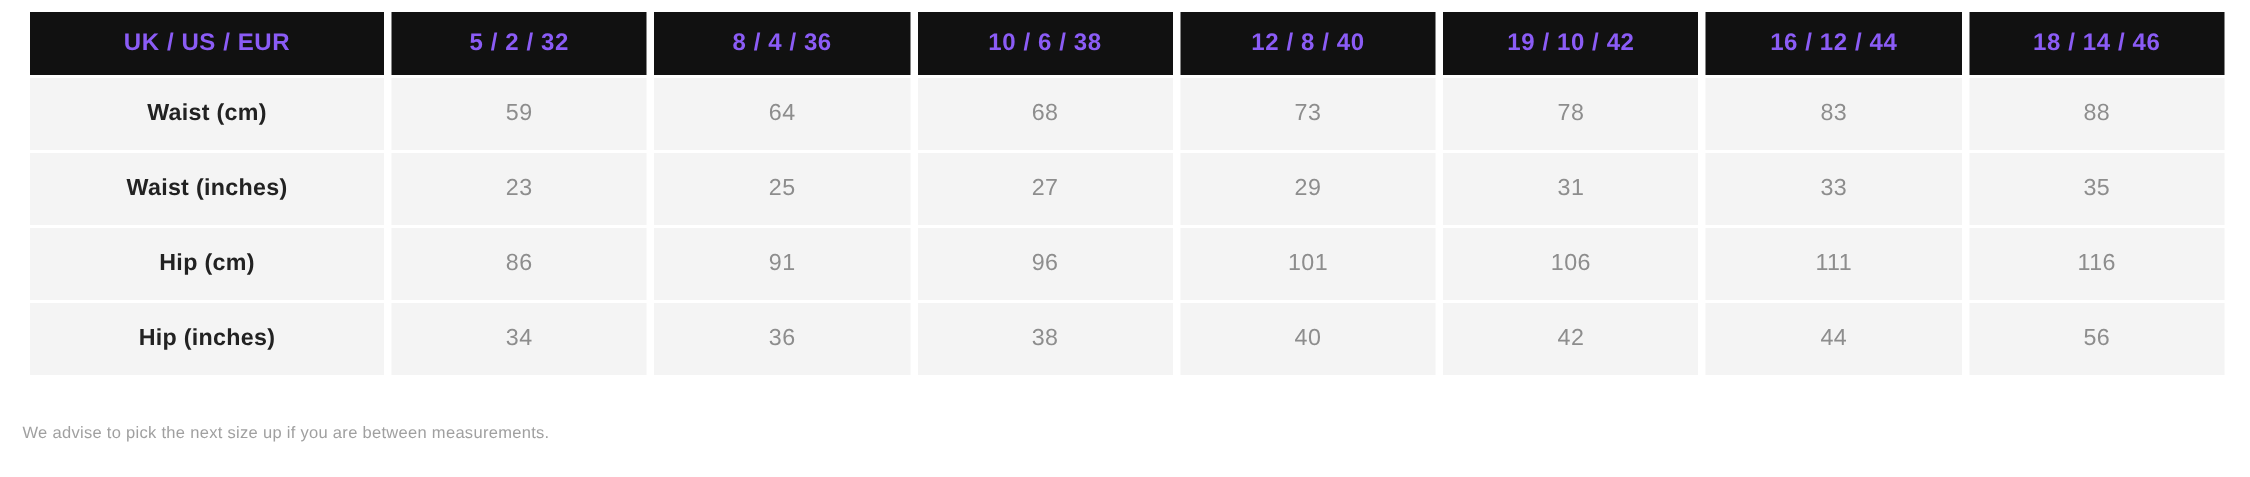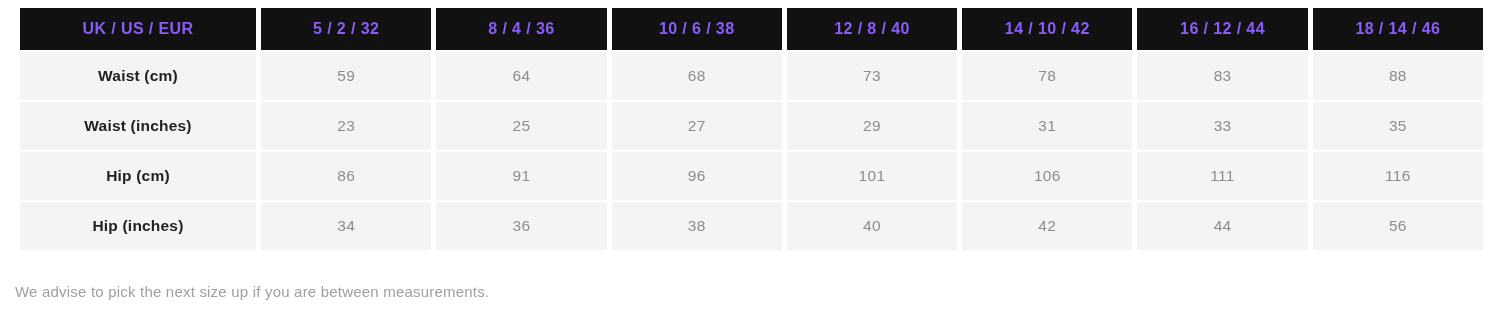--- a/index.html
+++ b/index.html
@@ -68,39 +68,39 @@
     color: #8d8d8d;
     font-size: 15.5px;
     font-weight: normal;
     letter-spacing: 0.3px;
   }
 
   .chart-note {
     position: absolute;
     left: 15px;
     top: 283px;
-    font-size: 15px;
+    font-size: 11px;
     color: #a0a0a0;
     letter-spacing: 0.2px;
     white-space: nowrap;
   }
 </style>
 </head>
 <body>
 
 <div class="size-chart">
   <table class="chart-table">
     <thead>
       <tr>
         <th class="col-label">UK / US / EUR</th>
         <th>5 / 2 / 32</th>
         <th>8 / 4 / 36</th>
         <th>10 / 6 / 38</th>
         <th>12 / 8 / 40</th>
-        <th>14 / 10 / 42</th>
+        <th>19 / 10 / 42</th>
         <th>16 / 12 / 44</th>
         <th>18 / 14 / 46</th>
       </tr>
     </thead>
     <tbody>
       <tr>
         <td class="row-label">Waist (cm)</td>
         <td class="value">59</td>
         <td class="value">64</td>
         <td class="value">68</td>

